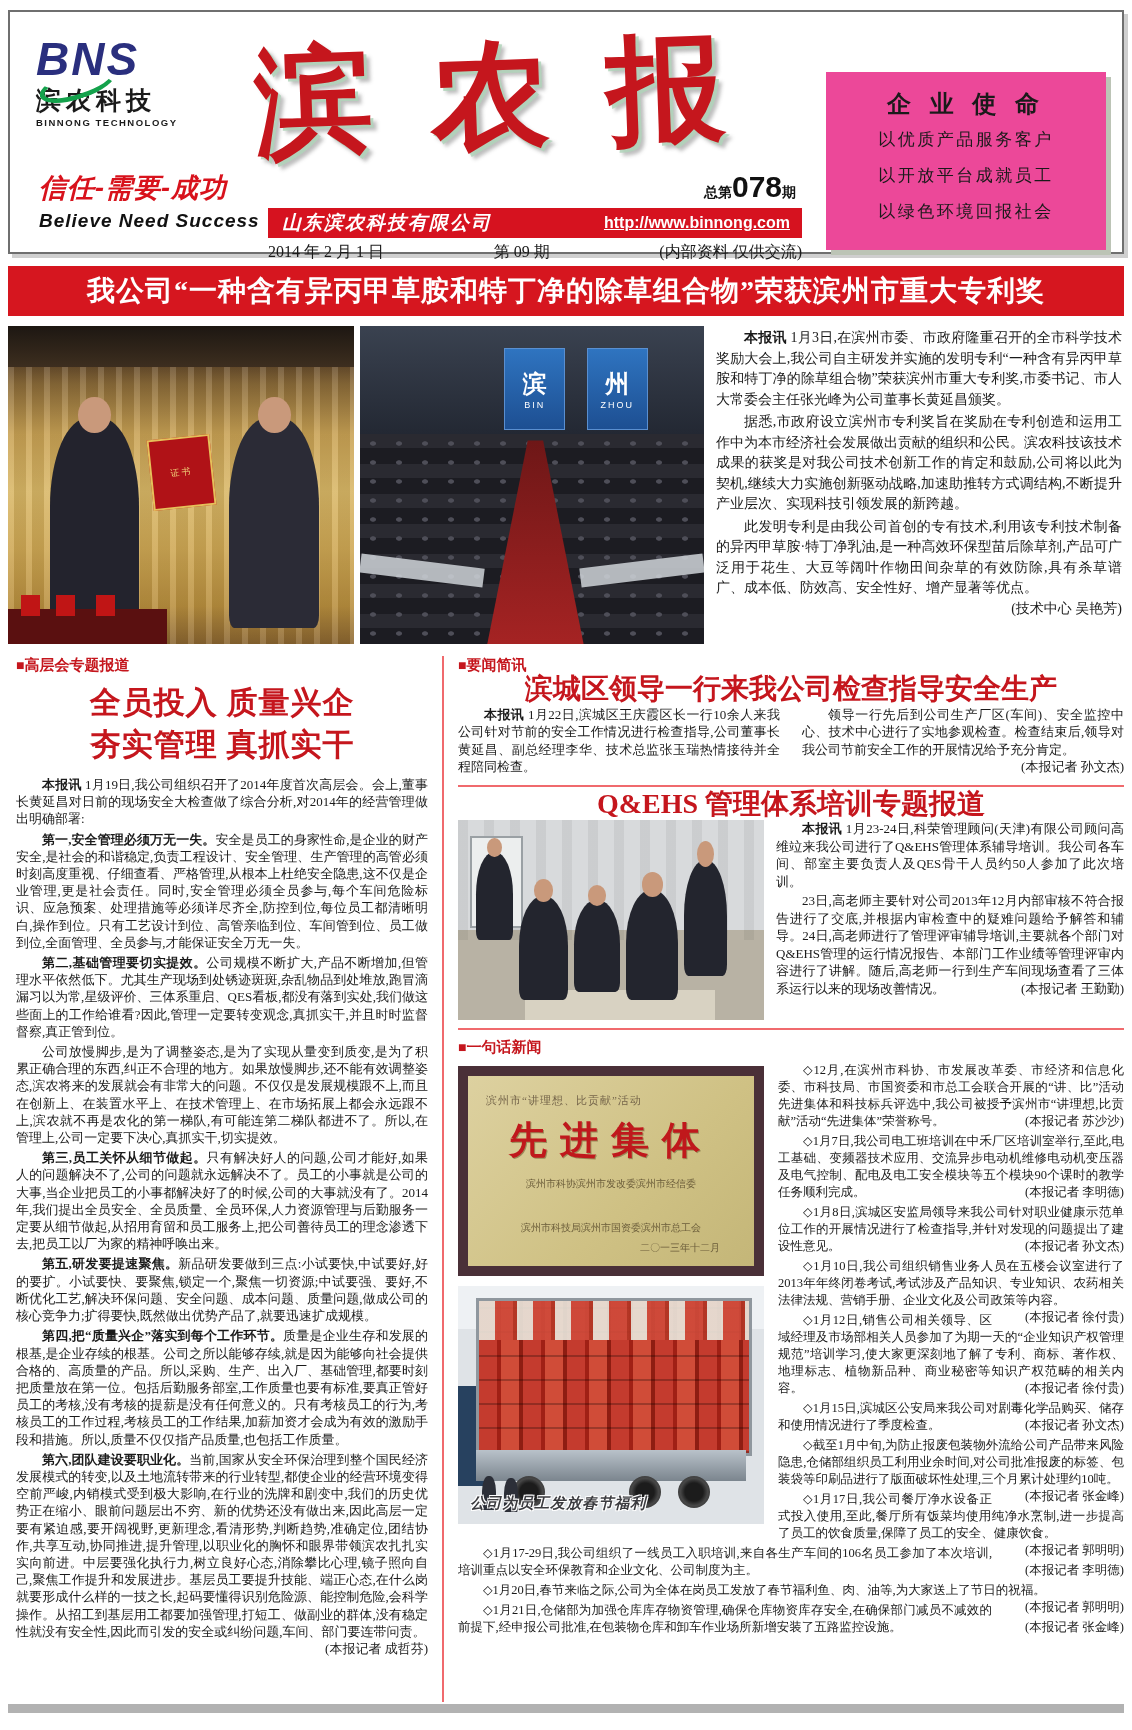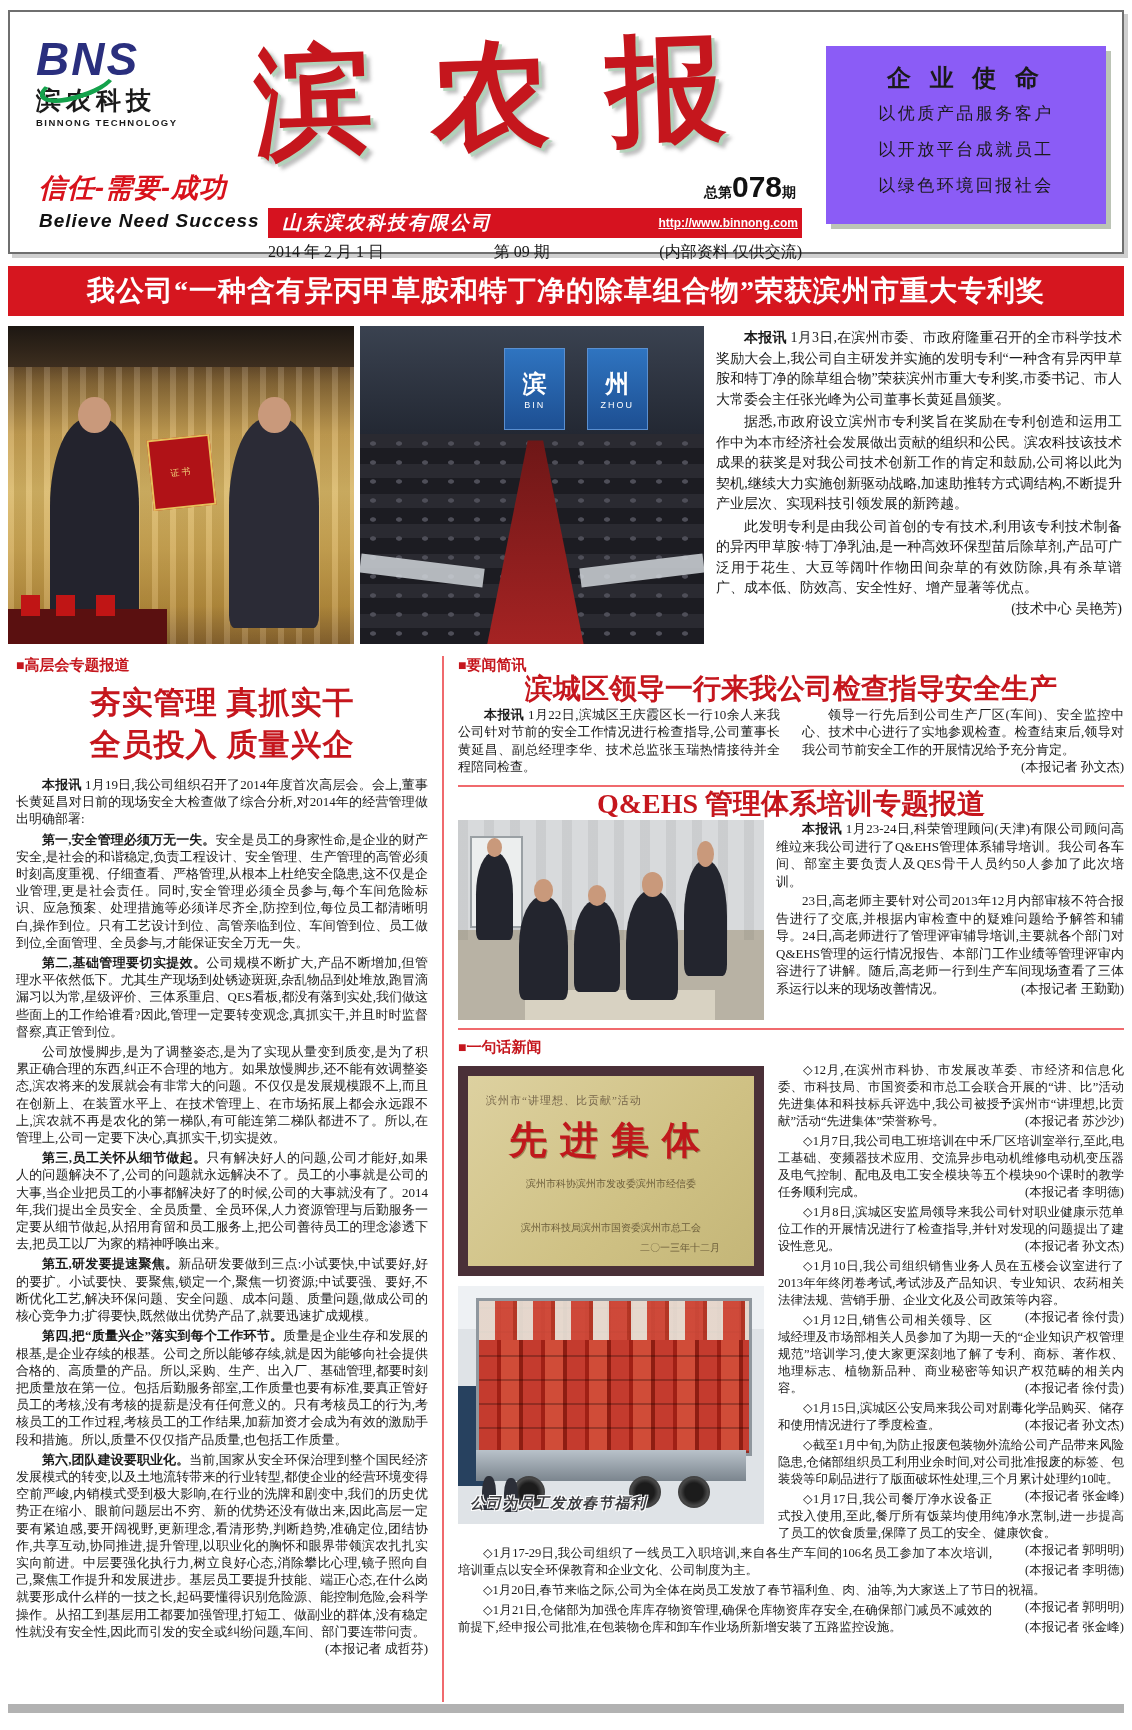--- a/index.html
+++ b/index.html
@@ -25,25 +25,25 @@
              font-style:italic;letter-spacing:1px;margin-top:4px;color:#111;}
   .paper-title{position:absolute;left:245px;top:20px;width:470px;display:flex;
                justify-content:space-between;color:#c5161d;font-weight:900;font-size:118px;
                line-height:130px;transform:rotate(-2deg);
                text-shadow:3px 3px 0 rgba(176,212,186,.85),6px 6px 4px rgba(70,70,70,.35);}
   .issue-line{position:absolute;left:694px;top:158px;font-size:14px;font-weight:bold;color:#111;}
   .issue-line b{font-size:30px;font-family:"Liberation Sans",sans-serif;}
   .red-bar{position:absolute;left:258px;top:196px;width:534px;height:30px;background:#d6121f;
            display:flex;align-items:center;color:#fff;}
   .red-bar .co{font-size:19px;font-weight:bold;letter-spacing:2px;padding-left:14px;font-style:italic;}
-  .red-bar .url{margin-left:auto;padding-right:4px;font-size:12px;font-weight:bold;
+  .red-bar .url{margin-left:auto;padding-right:12px;font-size:16px;font-weight:bold;
                 text-decoration:underline;color:#fff;font-family:"Liberation Sans",sans-serif;}
   .date-row{position:absolute;left:258px;top:230px;width:534px;display:flex;
             justify-content:space-between;font-size:16px;}
-  .mission-box{position:absolute;right:16px;top:34px;width:280px;height:178px;background:#8b5cf6;
+  .mission-box{position:absolute;right:16px;top:60px;width:280px;height:178px;background:#ec4899;
                box-shadow:5px 5px 0 #bcc4b6;text-align:center;}
   .mission-title{font-size:24px;font-weight:900;letter-spacing:6px;margin-top:16px;
                  font-family:"Liberation Sans",sans-serif;}
   .mission-line{font-size:17px;letter-spacing:2.5px;line-height:33px;margin-top:3px;}
 
   
   .banner{margin-top:12px;height:50px;line-height:50px;background:#d6161f;color:#fff;
           text-align:center;font-size:28px;font-weight:900;letter-spacing:1px;}
 
   
@@ -217,22 +217,22 @@
     </div>
   </div>
 
   <div class="columns">
 
     <div class="col-left">
       <div class="tag">
         <span class="mk">■</span><span>高层会专题报道</span>
       </div>
       <div class="left-title">
+        <div>全员投入  质量兴企</div>
         <div>夯实管理  真抓实干</div>
-        <div>全员投入  质量兴企</div>
       </div>
       <p><b>本报讯 </b><span>1月19日,我公司组织召开了2014年度首次高层会。会上,董事长黄延昌对日前的现场安全大检查做了综合分析,对2014年的经营管理做出明确部署:</span></p>
       <p><b>第一,安全管理必须万无一失。</b><span>安全是员工的身家性命,是企业的财产安全,是社会的和谐稳定,负责工程设计、安全管理、生产管理的高管必须时刻高度重视、仔细查看、严格管理,从根本上杜绝安全隐患,这不仅是企业管理,更是社会责任。同时,安全管理必须全员参与,每个车间危险标识、应急预案、处理措施等必须详尽齐全,防控到位,每位员工都清晰明白,操作到位。只有工艺设计到位、高管亲临到位、车间管到位、员工做到位,全面管理、全员参与,才能保证安全万无一失。</span></p>
       <p><b>第二,基础管理要切实提效。</b><span>公司规模不断扩大,产品不断增加,但管理水平依然低下。尤其生产现场到处锈迹斑斑,杂乱物品到处堆放,跑冒滴漏习以为常,星级评价、三体系重启、QES看板,都没有落到实处,我们做这些面上的工作给谁看?因此,管理一定要转变观念,真抓实干,并且时时监督督察,真正管到位。</span></p>
       <p><span>公司放慢脚步,是为了调整姿态,是为了实现从量变到质变,是为了积累正确合理的东西,纠正不合理的地方。如果放慢脚步,还不能有效调整姿态,滨农将来的发展就会有非常大的问题。不仅仅是发展规模跟不上,而且在创新上、在装置水平上、在技术管理上、在市场拓展上都会永远跟不上,滨农就不再是农化的第一梯队,有可能连第二梯队都进不了。所以,在管理上,公司一定要下决心,真抓实干,切实提效。</span></p>
       <p><b>第三,员工关怀从细节做起。</b><span>只有解决好人的问题,公司才能好,如果人的问题解决不了,公司的问题就永远解决不了。员工的小事就是公司的大事,当企业把员工的小事都解决好了的时候,公司的大事就没有了。2014年,我们提出全员安全、全员质量、全员环保,人力资源管理与后勤服务一定要从细节做起,从招用育留和员工服务上,把公司善待员工的理念渗透下去,把员工以厂为家的精神呼唤出来。</span></p>
       <p><b>第五,研发要提速聚焦。</b><span>新品研发要做到三点:小试要快,中试要好,好的要扩。小试要快、要聚焦,锁定一个,聚焦一切资源;中试要强、要好,不断优化工艺,解决环保问题、安全问题、成本问题、质量问题,做成公司的核心竞争力;扩得要快,既然做出优势产品了,就要迅速扩成规模。</span></p>
       <p><b>第四,把“质量兴企”落实到每个工作环节。</b><span>质量是企业生存和发展的根基,是企业存续的根基。公司之所以能够存续,就是因为能够向社会提供合格的、高质量的产品。所以,采购、生产、出入厂、基础管理,都要时刻把质量放在第一位。包括后勤服务部室,工作质量也要有标准,要真正管好员工的考核,没有考核的提薪是没有任何意义的。只有考核员工的行为,考核员工的工作过程,考核员工的工作结果,加薪加资才会成为有效的激励手段和措施。所以,质量不仅仅指产品质量,也包括工作质量。</span></p>
       <p><b>第六,团队建设要职业化。</b><span>当前,国家从安全环保治理到整个国民经济发展模式的转变,以及土地流转带来的行业转型,都使企业的经营环境变得空前严峻,内销模式受到极大影响,在行业的洗牌和剧变中,我们的历史优势正在缩小、眼前问题层出不穷、新的优势还没有做出来,因此高层一定要有紧迫感,要开阔视野,更新理念,看清形势,判断趋势,准确定位,团结协作,共享互动,协同推进,提升管理,以职业化的胸怀和眼界带领滨农扎扎实实向前进。中层要强化执行力,树立良好心态,消除攀比心理,镜子照向自己,聚焦工作提升和发展进步。基层员工要提升技能、端正心态,在什么岗就要形成什么样的一技之长,起码要懂得识别危险源、能控制危险,会科学操作。从招工到基层用工都要加强管理,打短工、做副业的群体,没有稳定性就没有安全性,因此而引发的安全或纠纷问题,车间、部门要连带问责。</span><span class="byline">(本报记者 成哲芬)</span></p>
     </div>

